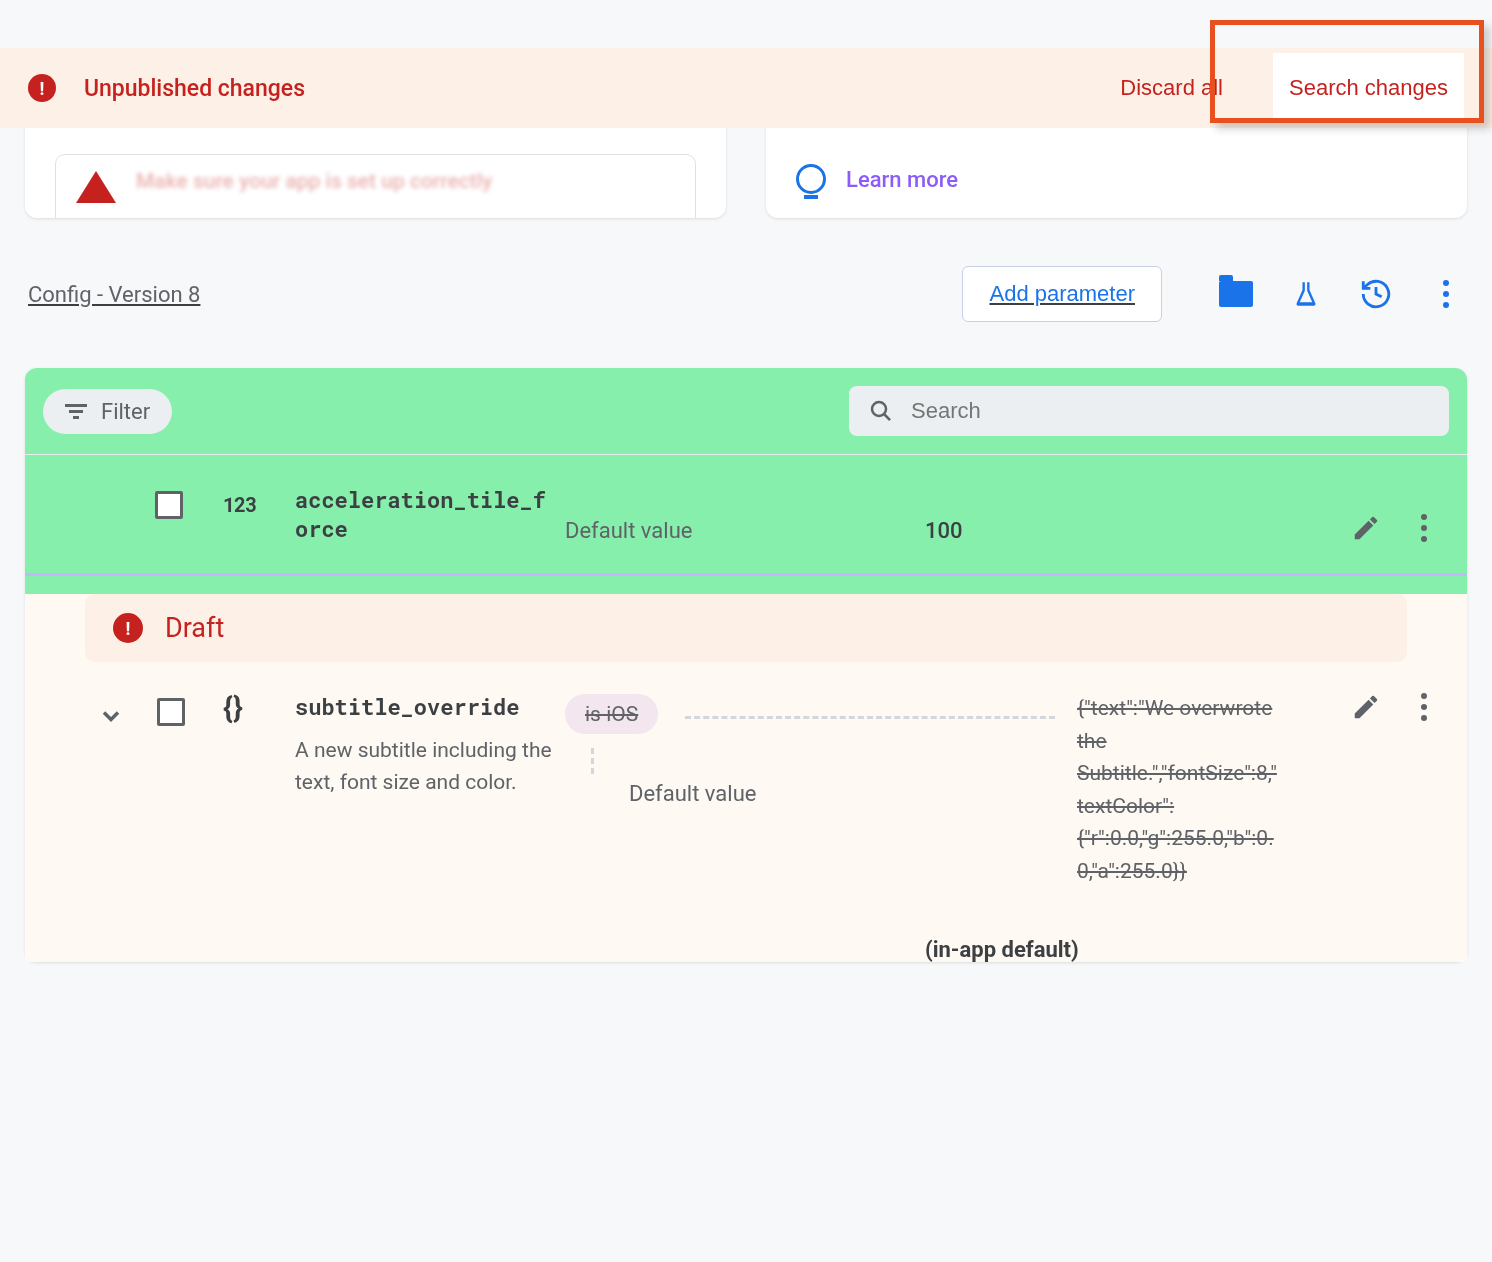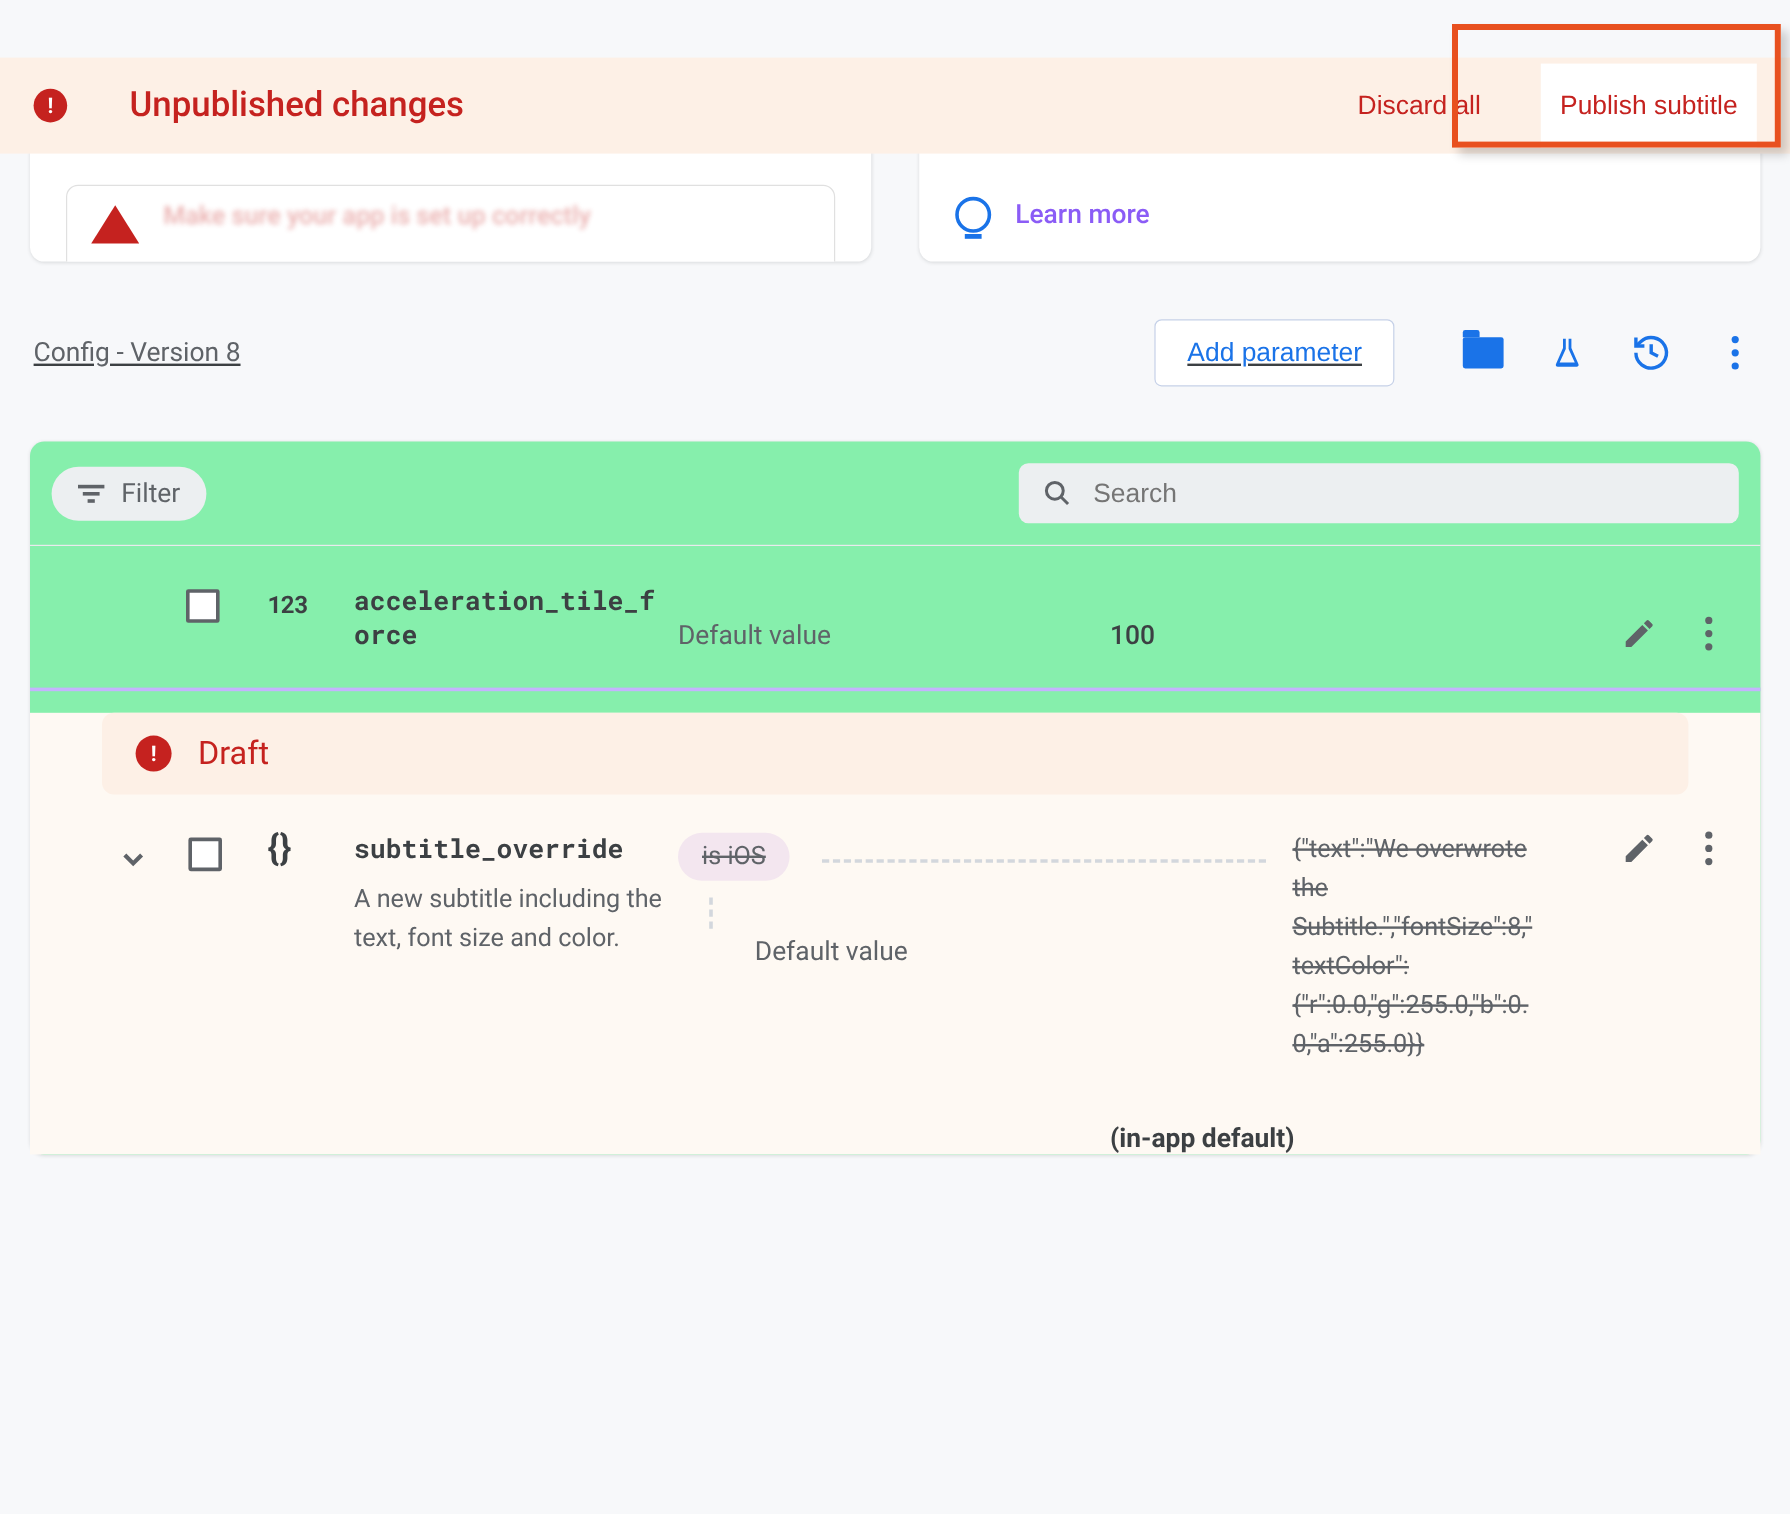--- a/index.html
+++ b/index.html
@@ -22,21 +22,21 @@
     position: relative;
     z-index: 2;
   }
   .alert-circle {
     width: 28px; height: 28px; border-radius: 50%;
     background: #c5221f;
     display: inline-flex; align-items: center; justify-content: center;
     color: #fff; font-weight: 700; font-size: 18px;
     margin-right: 28px;
   }
-  .banner-text { color: #c5221f; font-size: 29px; font-weight: 500; flex: 1; margin-left: 24px; }
+  .banner-text { color: #c5221f; font-size: 23px; font-weight: 500; flex: 1; }
   .banner-actions { display: flex; align-items: center; gap: 40px; }
   .link-btn {
     color: #c5221f; font-size: 22px; font-weight: 500;
     border: none; background: none; cursor: pointer; padding: 8px 10px;
   }
   .publish-btn-wrap {
     padding: 22px 16px;
     background: #fff;
   }
   .publish-btn {
@@ -235,21 +235,21 @@
 <body>
 
 <div class="topspace"></div>
 
 <div class="banner">
   <div class="alert-circle">!</div>
   <div class="banner-text">Unpublished changes</div>
   <div class="banner-actions">
     <button class="link-btn">Discard all</button>
     <div class="publish-btn-wrap">
-      <button class="publish-btn">Publish subtitle</button>
+      <button class="publish-btn">Search changes</button>
     </div>
   </div>
   <div class="publish-highlight"></div>
 </div>
 
 <div class="cards-row">
   <div class="card">
     <div class="cardA-inner">
       <div class="tri-warn"></div>
       <div class="fadetext">Make sure your app is set up correctly</div>

